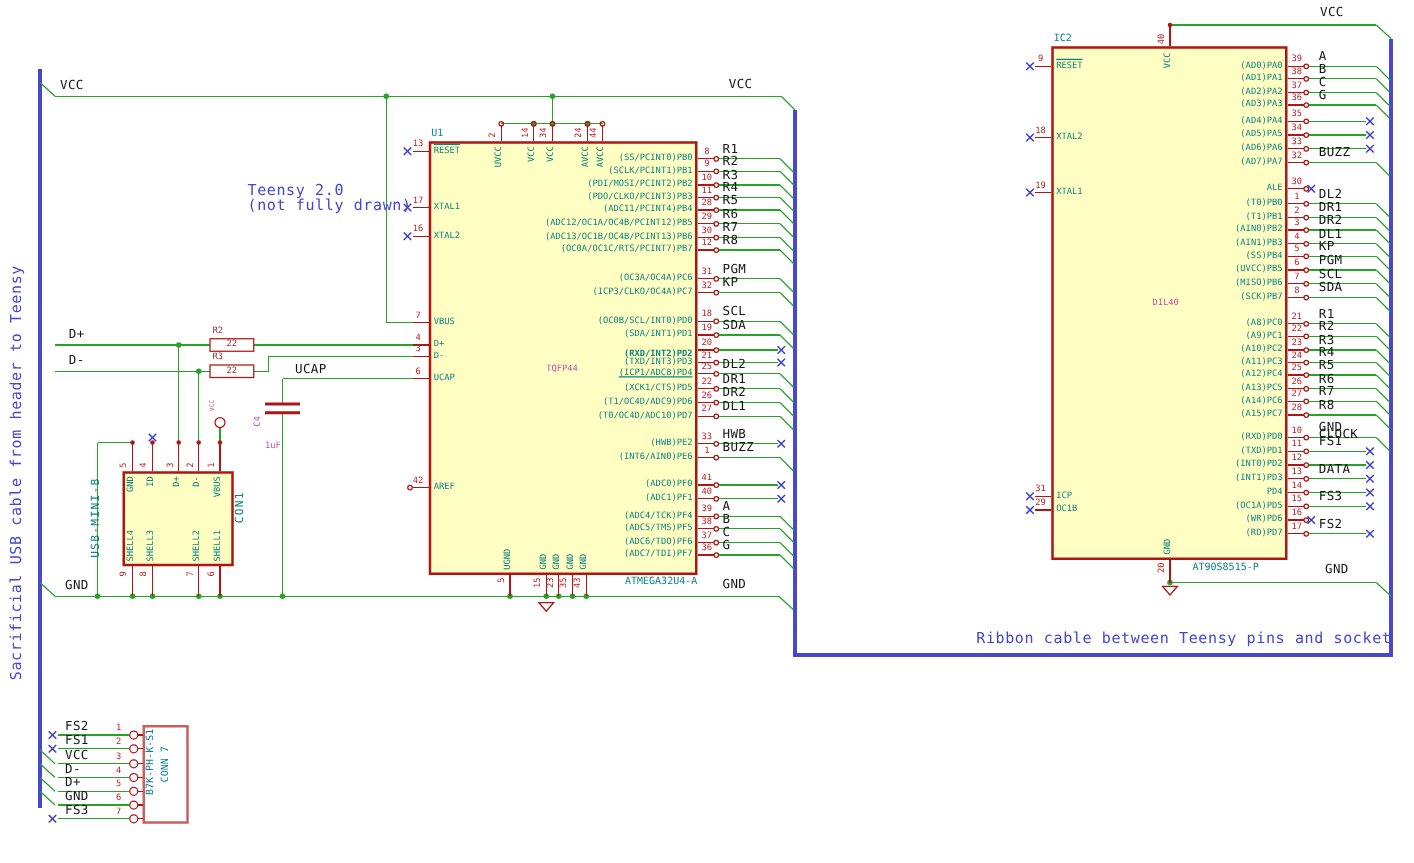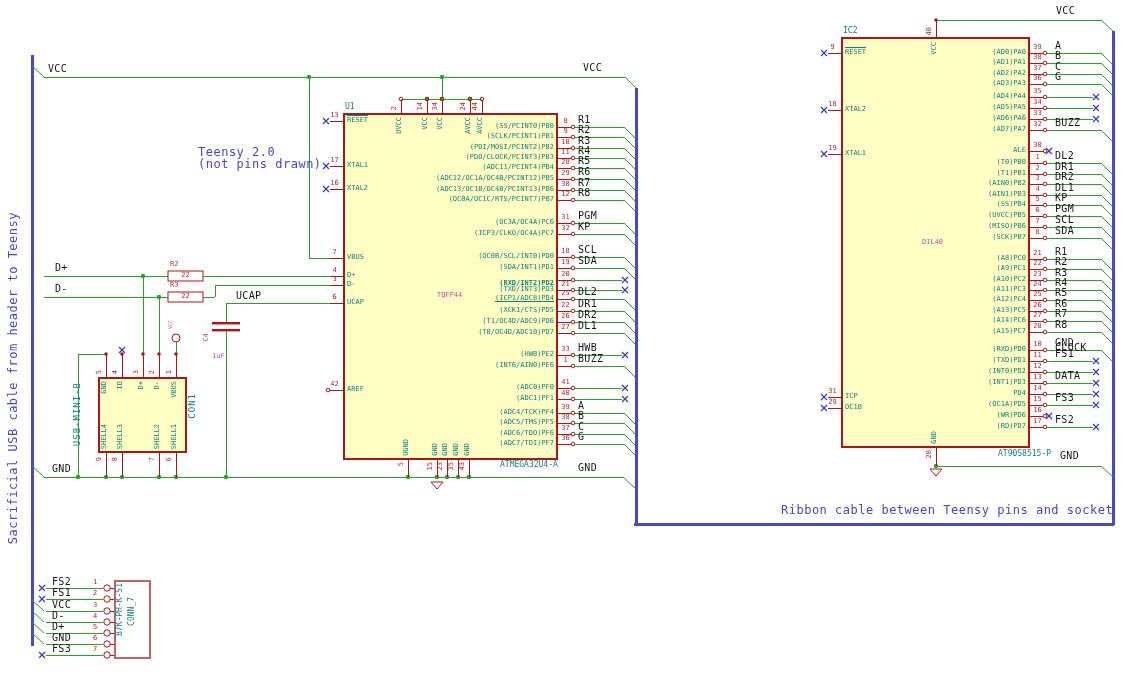--- a/index.html
+++ b/index.html
@@ -438,41 +438,41 @@
       <circle cx="107" cy="655" r="3.2" fill="#ffffff" stroke="#B01414"></circle>
       <line x1="39" y1="652" x2="45" y2="658" stroke="#3A3AC8" stroke-width="1.2"></line>
       <line x1="39" y1="658" x2="45" y2="652" stroke="#3A3AC8" stroke-width="1.2"></line>
     </svg>
 
   <div class="t cy8 layer-text" style="left:345px;top:103px;">U1</div>
   <div class="t cy8 layer-text" style="left:500px;top:461px;">ATMEGA32U4-A</div>
   <div class="t mag layer-text" style="left:437px;top:292px;">TQFP44</div>
 
   <div class="t cy8 layer-text" style="left:843px;top:27px;">IC2</div>
-  <div class="t cy8 layer-text" style="left:998px;top:450px;text-align:center;">AT90S8515-P</div>
+  <div class="t cy8 layer-text" style="left:954px;top:450px;text-align:center;">AT90S8515-P</div>
   <div class="t mag layer-text" style="left:922px;top:239px;">DIL40</div>
 
   <div class="t cy9 vt layer-text" style="left:73px;top:382px;">USB-MINI-B</div>
   <div class="t cy9 vt layer-text" style="left:188px;top:393px;">CON1</div>
 
   <div class="t cy8 vt layer-text" style="left:116px;top:583px;">B7K-PH-K-S1</div>
   <div class="t cy8 vt layer-text" style="left:128px;top:597px;">CONN_7</div>
 
   <div class="t val layer-text" style="left:170px;top:261px;">R2</div>
   <div class="t val layer-text" style="left:168px;top:272px;width:35px;text-align:center;">22</div>
   <div class="t val layer-text" style="left:170px;top:282px;">R3</div>
   <div class="t val layer-text" style="left:168px;top:293px;width:35px;text-align:center;">22</div>
 
   <div class="t mag layer-text" style="left:212px;top:309px;margin-top:44px;">1uF</div>
   <div class="t mag vt layer-text" style="left:203px;top:333px;">C4</div>
 
   <div class="t vt layer-text" style="left:168px;top:320px;font-size:5px;color:#C04040;">VCC</div>
 
   <div class="t note layer-text" style="left:198px;top:146px;">Teensy 2.0</div>
-  <div class="t note layer-text" style="left:198px;top:158px;">(not pins drawn)</div>
+  <div class="t note layer-text" style="left:198px;top:158px;">(not fully drawn)</div>
   <div class="t note layer-text" style="left:781px;top:504px;">Ribbon cable between Teensy pins and socket</div>
   <div class="t note vt layer-text" style="left:7px;top:212px;">Sacrificial USB cable from header to Teensy</div>
 
 <div class="t layer-text nlabel" style="left: 48px; top: 64px;">VCC</div>
     <div class="t layer-text nlabel" style="left: 583px; top: 63px;">VCC</div>
     <div class="t layer-text nlabel" style="left: 52px; top: 464px;">GND</div>
     <div class="t layer-text nlabel" style="left: 578px; top: 463px;">GND</div>
     <div class="t layer-text nlabel" style="left: 55px; top: 263px;">D+</div>
     <div class="t layer-text nlabel" style="left: 55px; top: 284px;">D-</div>
     <div class="t layer-text nlabel" style="left: 236px; top: 291px;">UCAP</div>
@@ -481,21 +481,21 @@
     <div class="t layer-text pnum" style="left: 559px; top: 118px; width: 13px; text-align: center;">8</div>
     <div class="t layer-text pname" style="right: 577px; top: 123px;">(SS/PCINT0)PB0</div>
     <div class="t layer-text nlabel" style="left: 578px; top: 115px;">R1</div>
     <div class="t layer-text pnum" style="left: 559px; top: 128px; width: 13px; text-align: center;">9</div>
     <div class="t layer-text pname" style="right: 577px; top: 133px;">(SCLK/PCINT1)PB1</div>
     <div class="t layer-text nlabel" style="left: 578px; top: 125px;">R2</div>
     <div class="t layer-text pnum" style="left: 559px; top: 139px; width: 13px; text-align: center;">10</div>
     <div class="t layer-text pname" style="right: 577px; top: 144px;">(PDI/MOSI/PCINT2)PB2</div>
     <div class="t layer-text nlabel" style="left: 578px; top: 136px;">R3</div>
     <div class="t layer-text pnum" style="left: 559px; top: 149px; width: 13px; text-align: center;">11</div>
-    <div class="t layer-text pname" style="right: 577px; top: 154px;">(PDO/CLOCK/PCINT3)PB3</div>
+    <div class="t layer-text pname" style="right: 577px; top: 154px;">(PDO/CLKO/PCINT3)PB3</div>
     <div class="t layer-text nlabel" style="left: 578px; top: 146px;">R4</div>
     <div class="t layer-text pnum" style="left: 559px; top: 159px; width: 13px; text-align: center;">28</div>
     <div class="t layer-text pname" style="right: 577px; top: 164px;">(ADC11/PCINT4)PB4</div>
     <div class="t layer-text nlabel" style="left: 578px; top: 156px;">R5</div>
     <div class="t layer-text pnum" style="left: 559px; top: 170px; width: 13px; text-align: center;">29</div>
     <div class="t layer-text pname" style="right: 577px; top: 175px;">(ADC12/OC1A/OC4B/PCINT12)PB5</div>
     <div class="t layer-text nlabel" style="left: 578px; top: 167px;">R6</div>
     <div class="t layer-text pnum" style="left: 559px; top: 181px; width: 13px; text-align: center;">30</div>
     <div class="t layer-text pname" style="right: 577px; top: 186px;">(ADC13/OC1B/OC4B/PCINT13)PB6</div>
     <div class="t layer-text nlabel" style="left: 578px; top: 178px;">R7</div>

